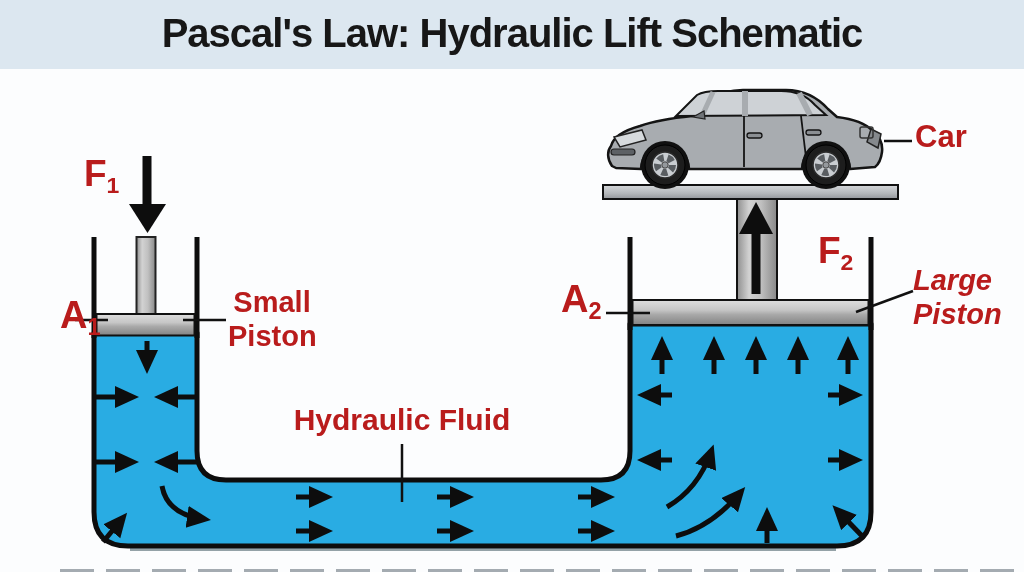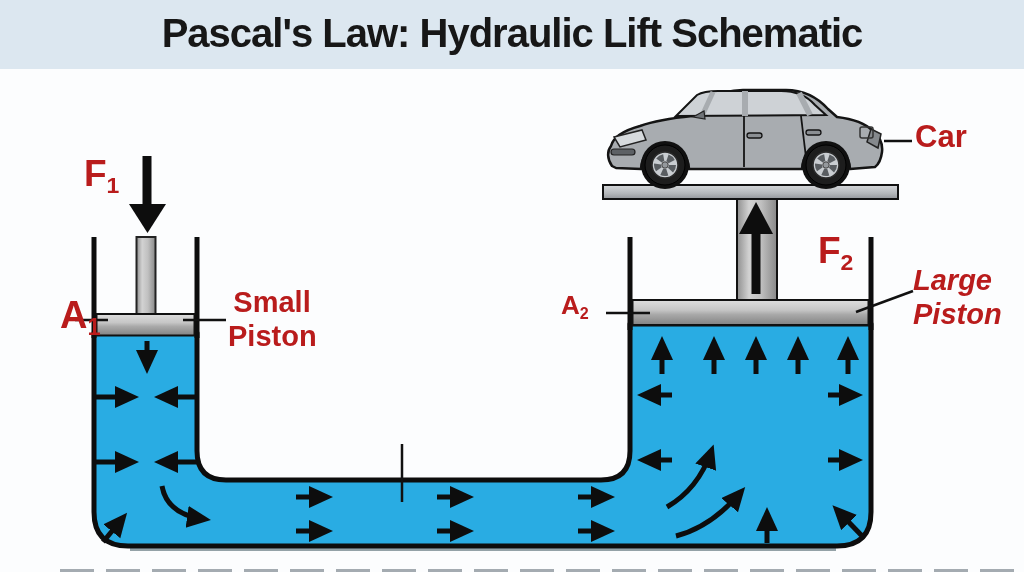--- a/index.html
+++ b/index.html
@@ -22,21 +22,21 @@
   .sub{font-size:0.62em;vertical-align:-0.3em;letter-spacing:0;}
   .formula{
     position:absolute;left:193px;top:96px;width:384px;text-align:center;
     font-size:57px;font-weight:700;letter-spacing:-2px;white-space:pre;color:#151515;
   }
   .formula .sub{font-size:36px;}
   .lbl-f1{left:84px;top:155px;font-size:37px;text-align:center;}
   .lbl-a1{left:33px;top:296px;font-size:38px;margin-left:27px;}
   .lbl-small-piston{left:228px;top:285px;width:88px;font-size:29px;line-height:1.18;text-align:center;}
   .lbl-hydraulic{left:287px;top:405px;width:230px;font-size:30px;text-align:center;}
-  .lbl-a2{left:561px;top:292px;font-size:26px;}
+  .lbl-a2{left:561px;top:280px;font-size:38px;}
   .lbl-f2{left:818px;top:232px;font-size:37px;}
   .lbl-car{left:915px;top:121px;font-size:31px;}
   .lbl-large-piston{left:913px;top:263px;width:92px;font-size:29px;line-height:1.18;text-align:left;font-style:italic;}
 </style>
 </head>
 <body>
 
 <div class="stage">
 
   <div class="title-bar">
@@ -170,20 +170,21 @@
     <line x1="60" y1="570.5" x2="1024" y2="570.5" stroke="#3a4a55" stroke-width="3" stroke-dasharray="34 12" opacity="0.45"></line>
   </svg>
 
 
   <div class="lbl lbl-f1"><span>F</span><span class="sub">1</span></div>
   <div class="lbl lbl-a1"><span>A</span><span class="sub">1</span></div>
   <div class="lbl lbl-small-piston">
     <div>Small</div>
     <div>Piston</div>
   </div>
+  <div class="lbl lbl-hydraulic">Hydraulic Fluid</div>
   <div class="lbl lbl-a2"><span>A</span><span class="sub">2</span></div>
   <div class="lbl lbl-f2"><span>F</span><span class="sub">2</span></div>
   <div class="lbl lbl-car">Car</div>
   <div class="lbl lbl-large-piston">
     <div>Large</div>
     <div>Piston</div>
   </div>
 
 </div>
 

